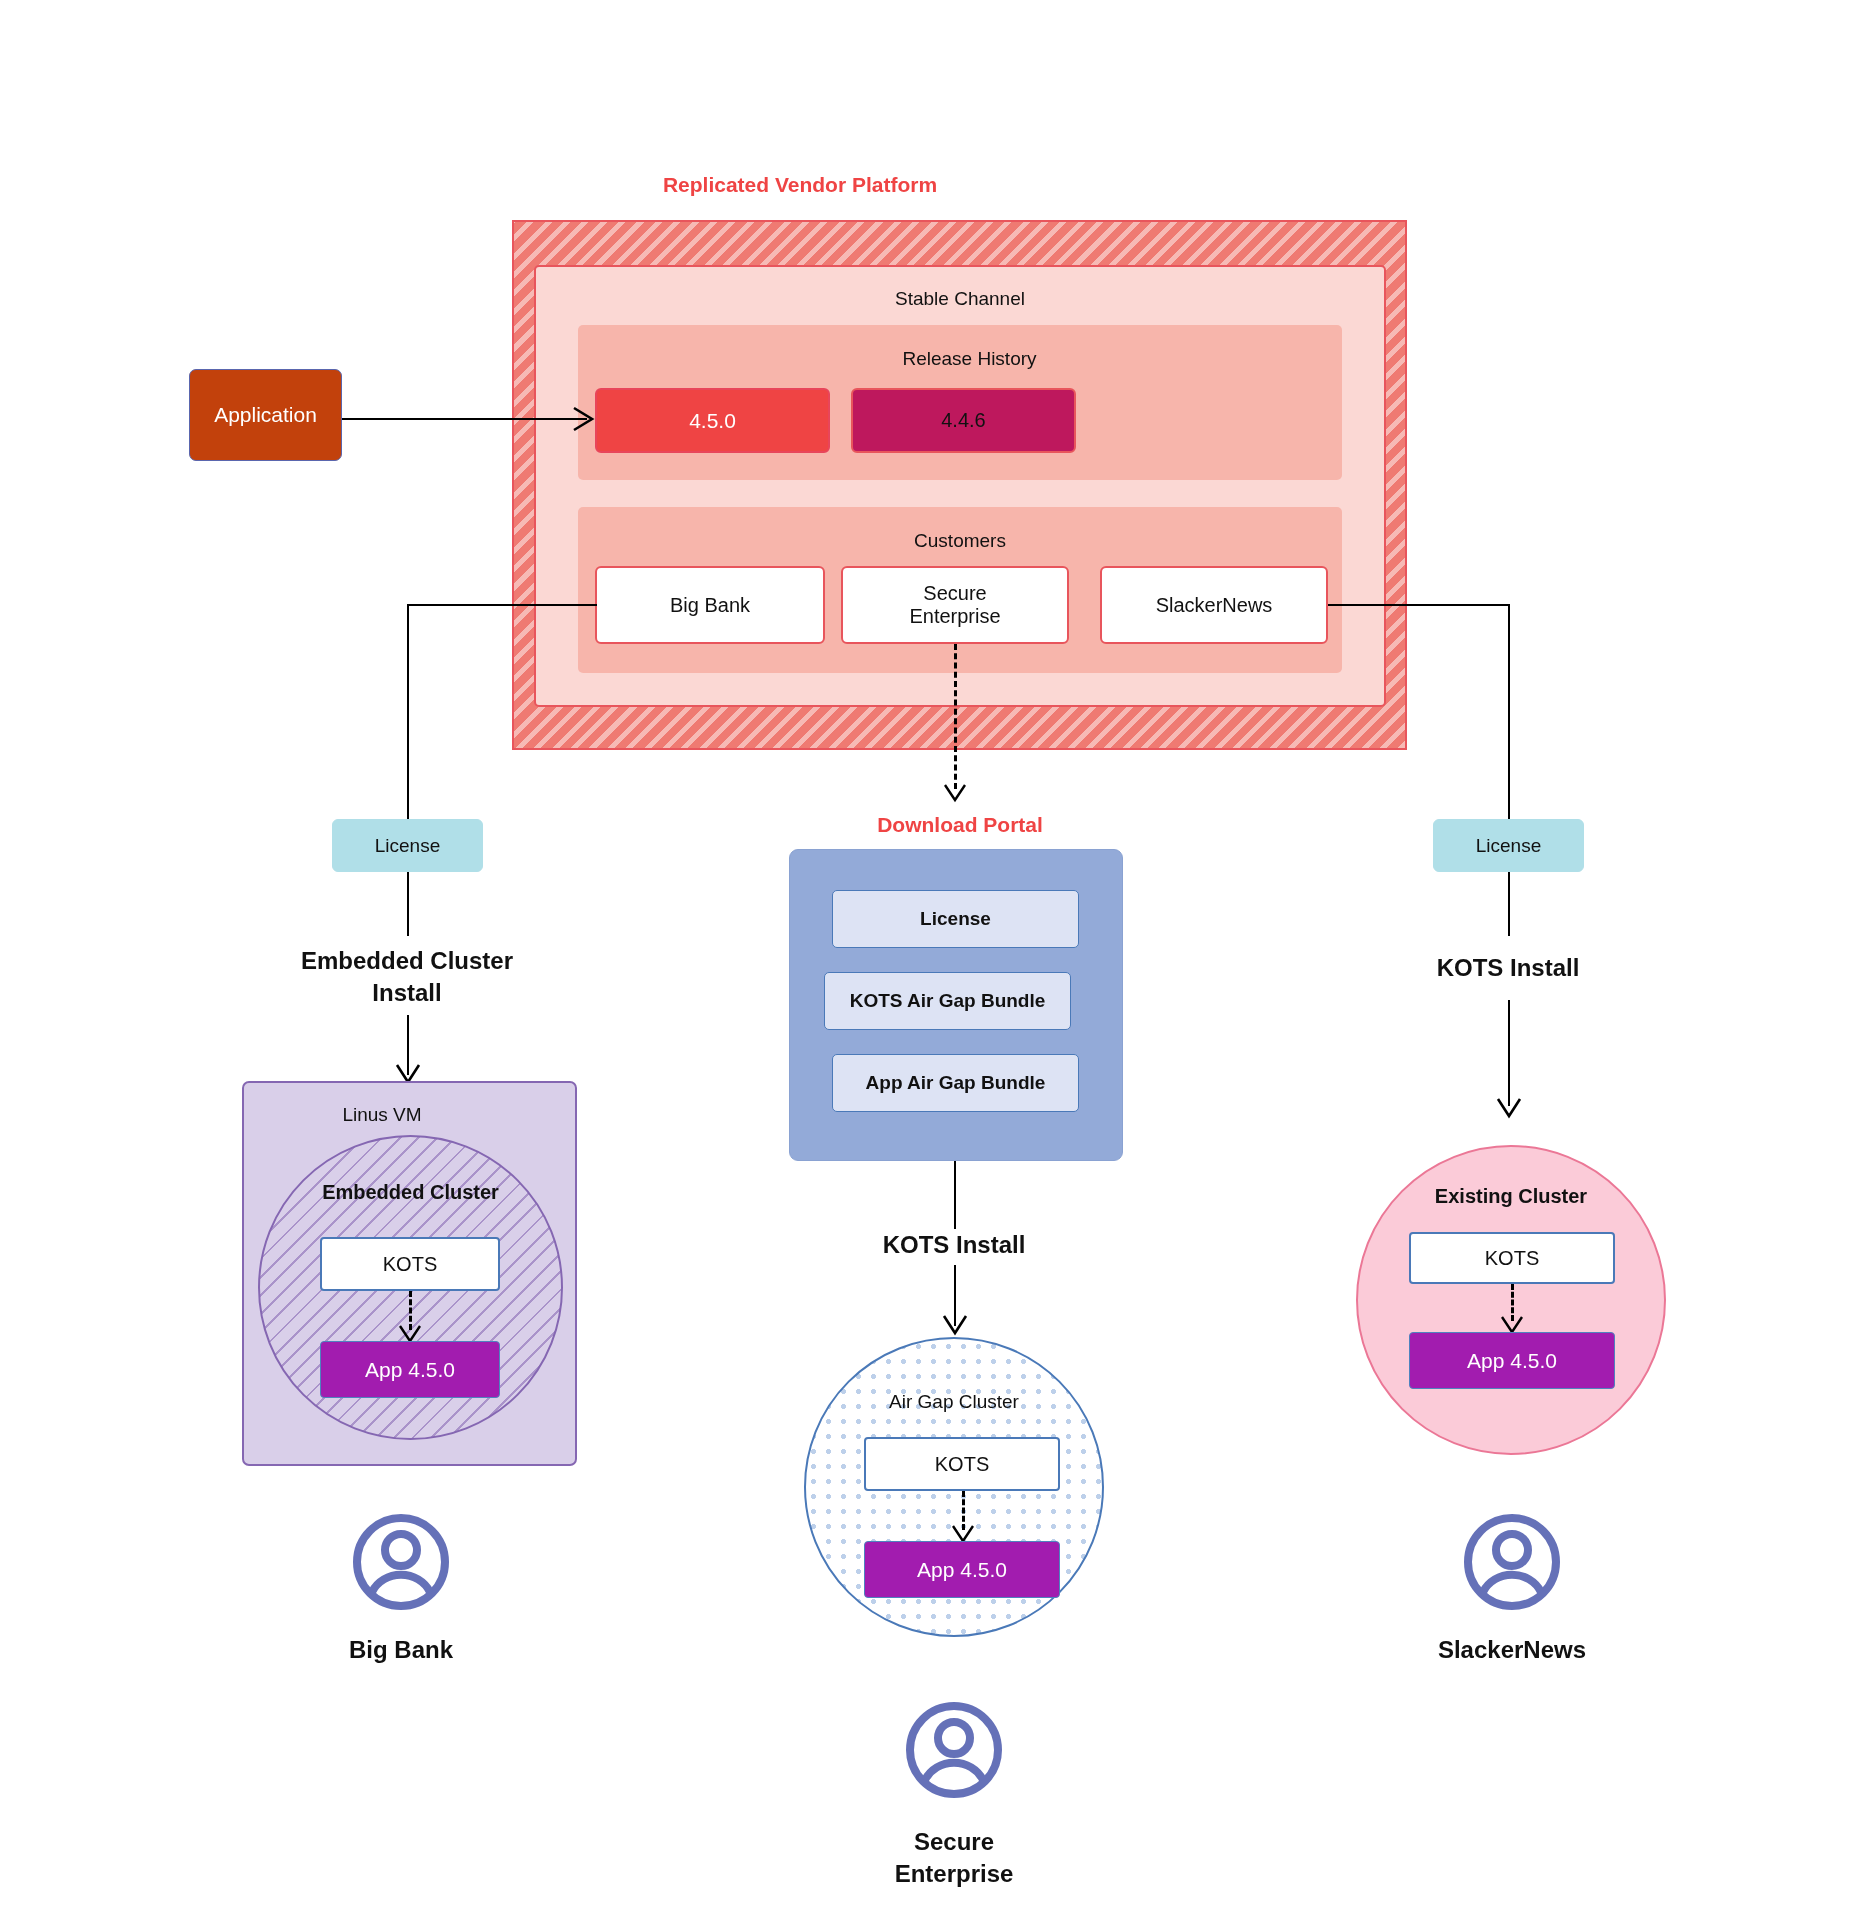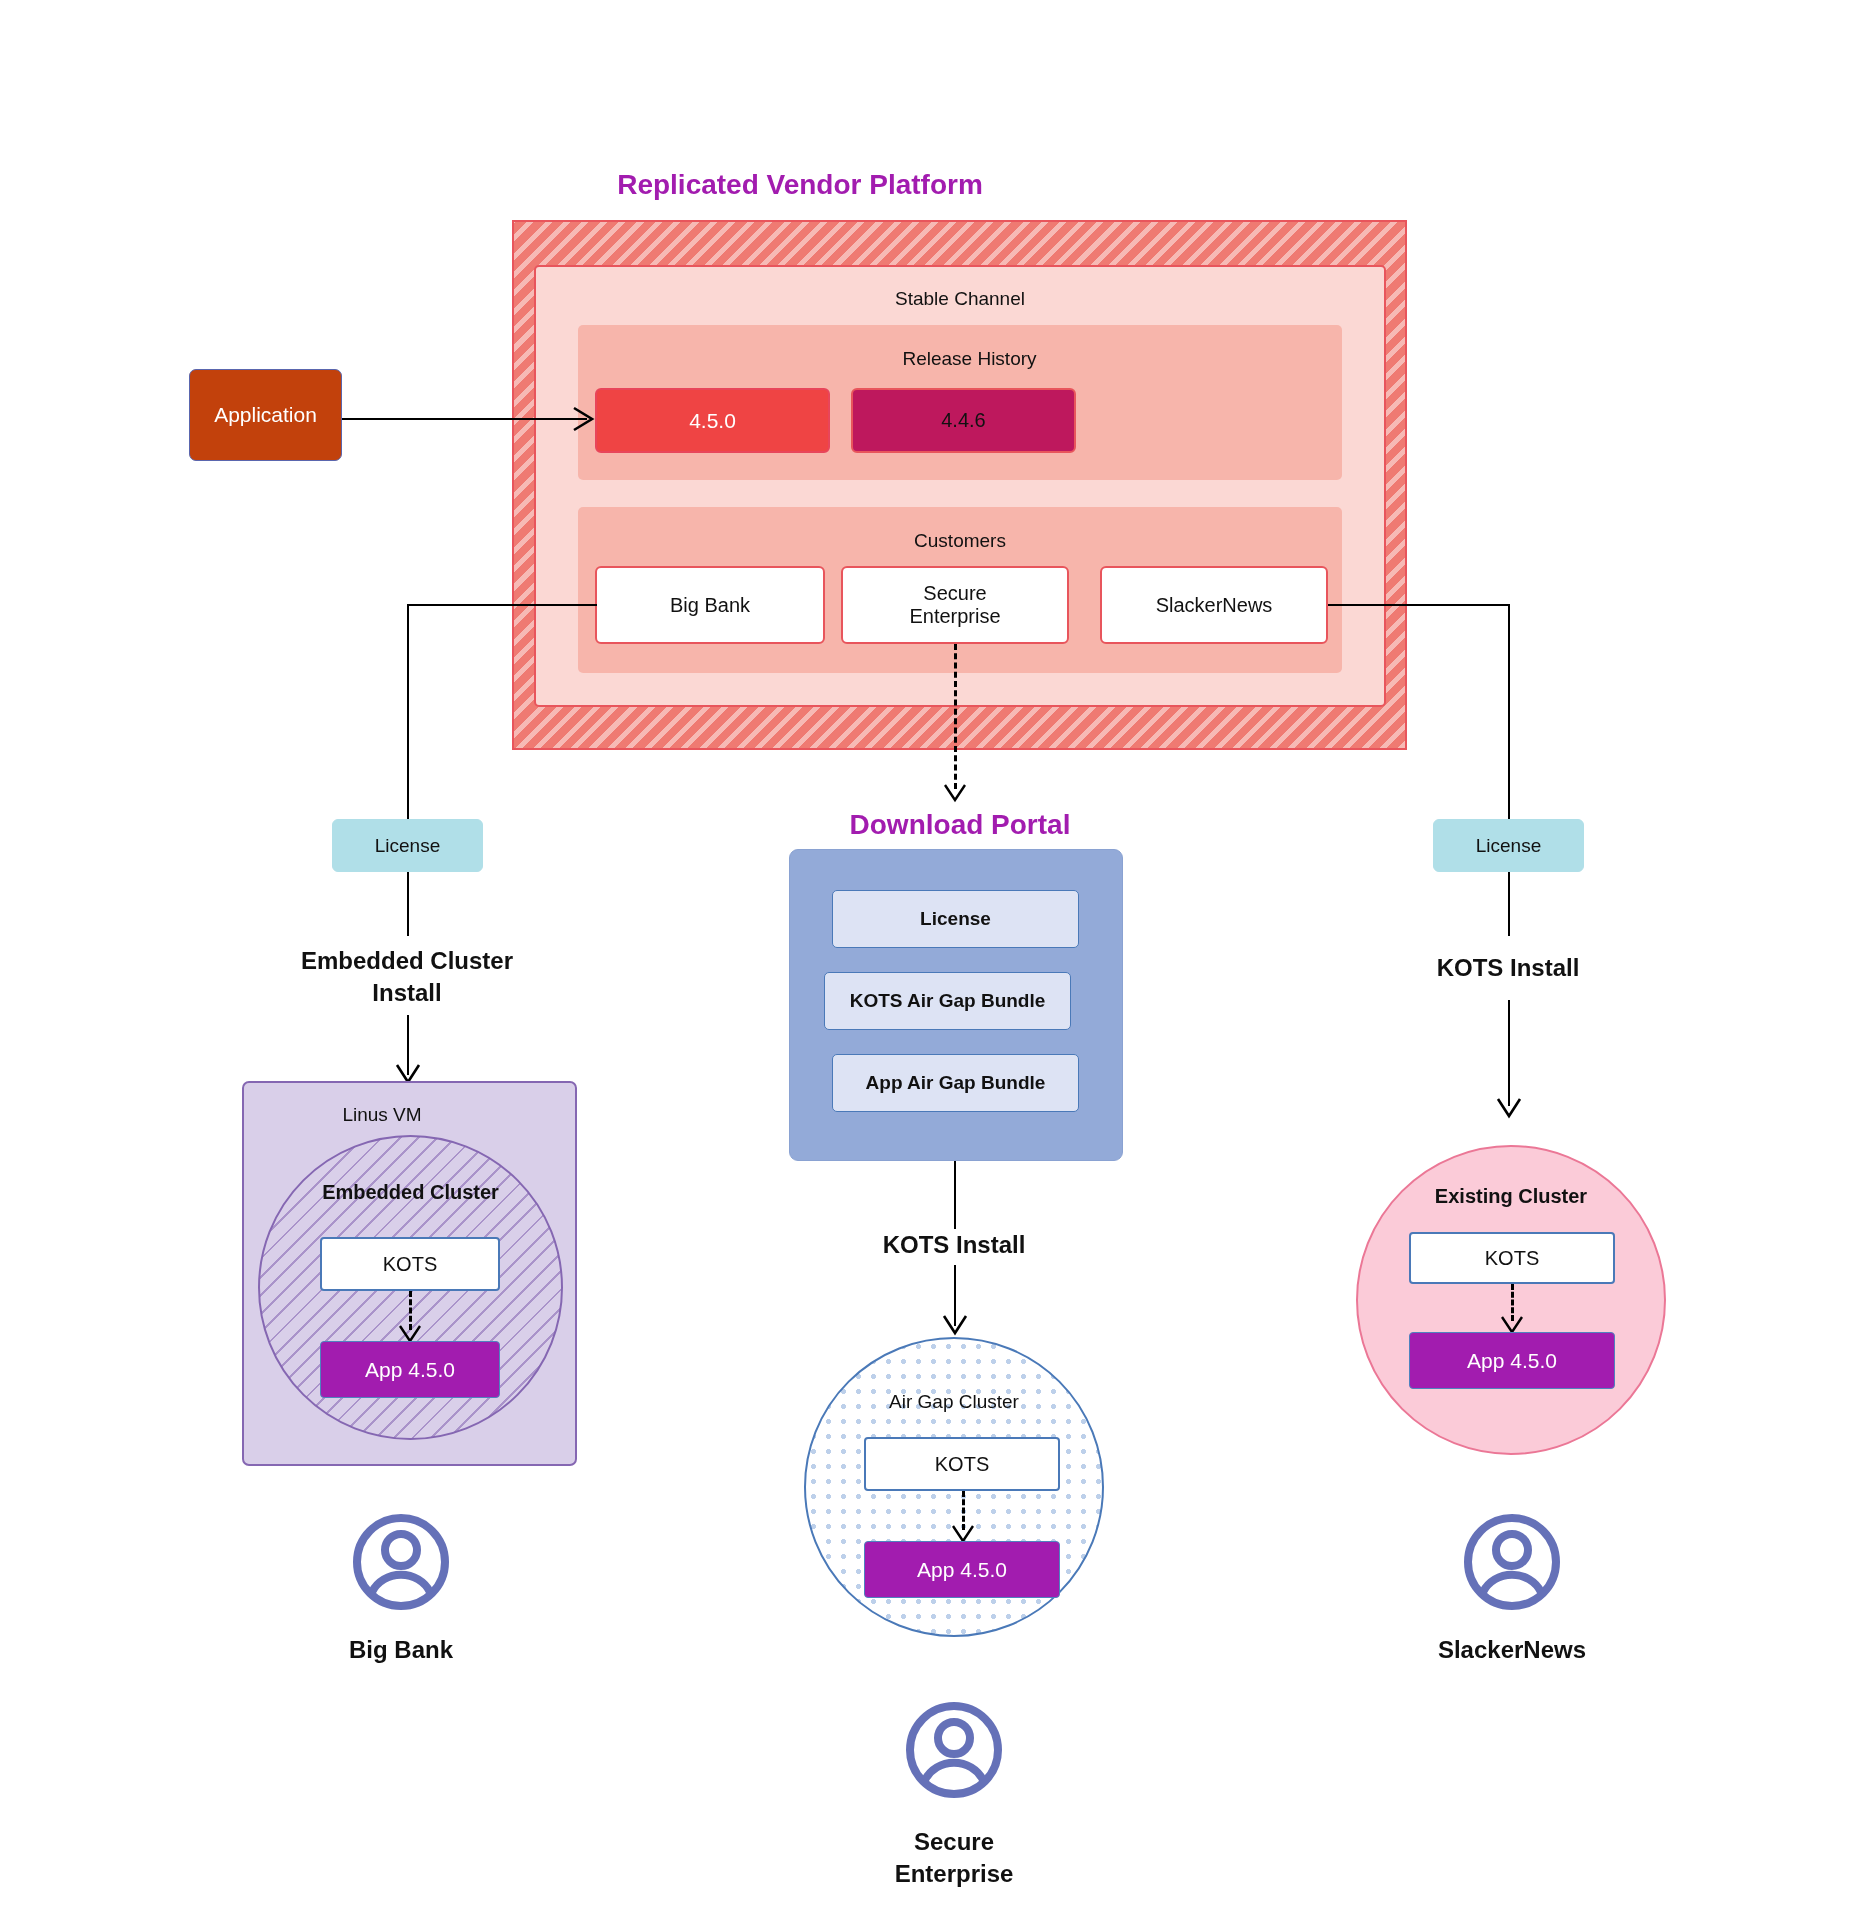--- a/index.html
+++ b/index.html
@@ -12,21 +12,21 @@
     position:relative;
     width:1851px;
     height:1927px;
     background:#ffffff;
     overflow:hidden;
   }
   .abs{position:absolute;box-sizing:border-box;}
   .ctr{display:flex;align-items:center;justify-content:center;text-align:center;}
 
   
-  .t-title{font-size:28px;font-weight:700;color:#a21caf;}
+  .t-title{font-size:21px;font-weight:700;color:#ef4444;}
   .t-section{font-size:20px;font-weight:700;color:#111;}
   .t-sub{font-size:19px;font-weight:400;color:#111;}
   .t-box{font-size:20px;font-weight:400;color:#111;}
   .t-box-w{font-size:21px;font-weight:400;color:#ffffff;}
   .t-flow{font-size:24px;font-weight:700;color:#111;line-height:1.34;}
   .t-person{font-size:24px;font-weight:700;color:#111;line-height:1.34;}
   .t-small{font-size:19px;font-weight:400;color:#111;}
   .t-portal-item{font-size:19px;font-weight:700;color:#111;}
 
   

